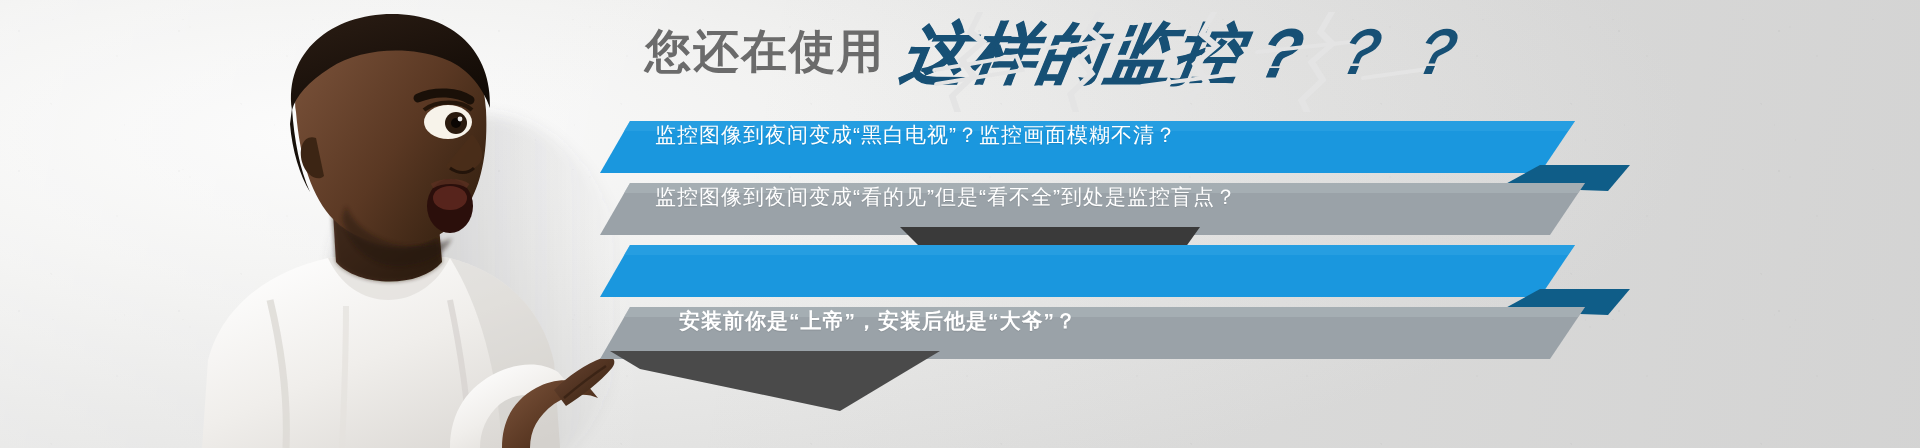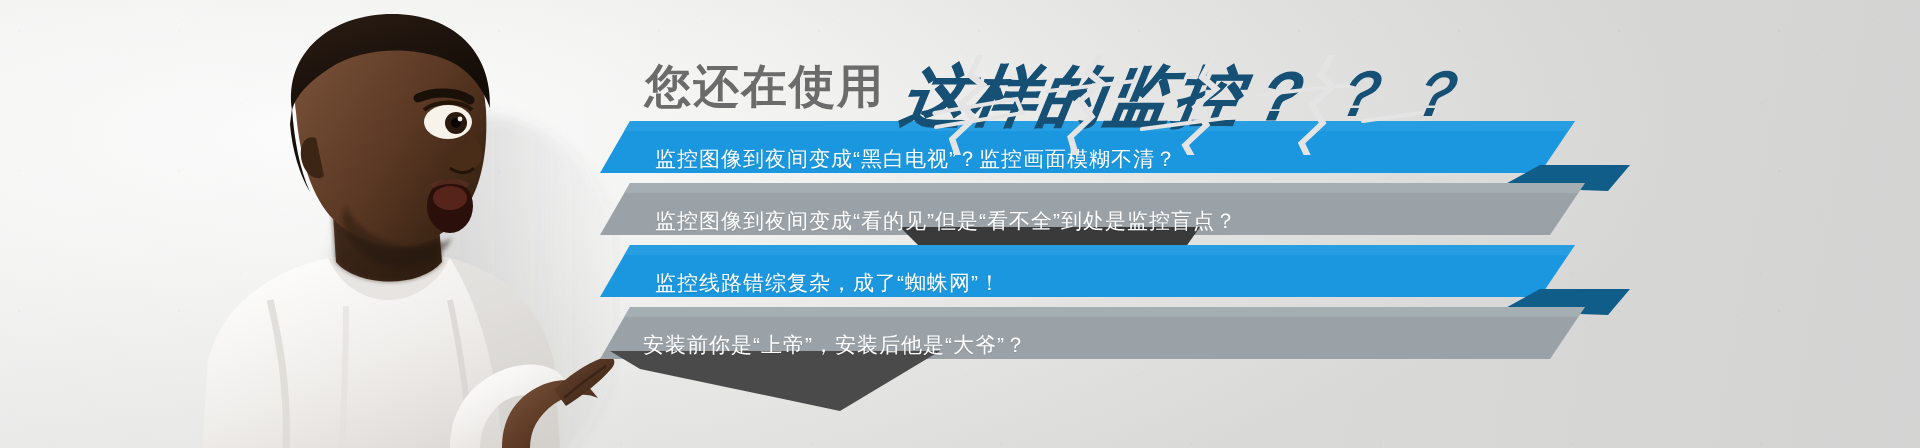--- a/index.html
+++ b/index.html
@@ -36,21 +36,21 @@
     content:"";position:absolute;inset:0;pointer-events:none;
     background:linear-gradient(100deg,rgba(255,255,255,.28) 0%,rgba(255,255,255,0) 38%,rgba(120,120,125,.10) 100%);
   }
 
   
   .person{position:absolute;left:150px;top:0;width:470px;height:448px;z-index:3;}
 
   
   .headline{
     position:absolute;left:645px;top:20px;z-index:6;
-    display:flex;align-items:flex-start;white-space:nowrap;margin-top:43px;
+    display:flex;align-items:center;white-space:nowrap;
   }
   .hl-plain{
     font-size:46px;font-weight:bold;color:#6b6b6b;letter-spacing:2px;
     line-height:1;padding-bottom:4px;
   }
   .hl-accent{
     position:relative;margin-left:18px;
     font-size:66px;font-weight:bold;color:#175075;line-height:1;
     letter-spacing:2px;
     font-style:italic;
@@ -61,38 +61,38 @@
   .crack{position:absolute;left:-6px;top:-8px;width:560px;height:100px;pointer-events:none;}
   .hl-qmarks{
     font-size:62px;font-weight:bold;color:#175075;font-style:italic;
     transform:skewX(-9deg);letter-spacing:14px;margin-left:14px;line-height:1;
     padding-bottom:2px;
   }
 
   
   .bars{position:absolute;left:0;top:113px;width:1920px;height:260px;z-index:5;}
   .bar{
-    position:absolute;display:flex;align-items:flex-end;
+    position:absolute;display:flex;align-items:flex-start;
     height:52px;
   }
   .bar .bar-shape{position:absolute;inset:0;}
   .bar .bar-label{
     position:relative;z-index:2;color:#ffffff;font-size:21px;letter-spacing:1px;
     white-space:nowrap;text-shadow:0 1px 1px rgba(0,0,0,.10);
   }
   .bar-tail{position:absolute;pointer-events:none;}
 
   .bar1{left:600px;top:8px;width:975px;}
   .bar1 .bar-label{margin-left:55px;}
   .bar2{left:600px;top:70px;width:985px;}
   .bar2 .bar-label{margin-left:55px;}
   .bar3{left:600px;top:132px;width:975px;}
   .bar3 .bar-label{margin-left:55px;}
   .bar4{left:600px;top:194px;width:985px;}
-  .bar4 .bar-label{margin-left:43px;}
+  .bar4 .bar-label{margin-left:79px;font-weight:bold;}
 </style>
 </head>
 <body>
 
 <div id="banner">
 
   <div class="person">
     <svg width="470" height="448" viewBox="0 0 470 448" xmlns="http://www.w3.org/2000/svg">
       <defs>
         <linearGradient id="skin" x1="0" y1="0" x2="1" y2="1">
@@ -227,21 +227,20 @@
     </div>
 
     <div class="bar bar3">
       <svg class="bar-shape" viewBox="0 0 975 52" preserveAspectRatio="none" xmlns="http://www.w3.org/2000/svg">
         <polygon points="30,0 975,0 940,52 0,52" fill="#1a97de"></polygon>
         <polygon points="30,0 975,0 968,10 24,10" fill="#31a4e4" opacity=".55"></polygon>
       </svg>
       <svg class="bar-tail" style="left:900px;top:44px;width:130px;height:26px;" viewBox="0 0 130 26" xmlns="http://www.w3.org/2000/svg">
         <polygon points="40,0 130,0 108,26 0,22" fill="#0f5d88"></polygon>
       </svg>
-      <span class="bar-label">监控线路错综复杂，成了“蜘蛛网”！</span>
     </div>
 
     <div class="bar bar4">
       <svg class="bar-shape" viewBox="0 0 985 52" preserveAspectRatio="none" xmlns="http://www.w3.org/2000/svg">
         <polygon points="30,0 985,0 950,52 0,52" fill="#9aa2a8"></polygon>
         <polygon points="30,0 985,0 978,10 24,10" fill="#aeb5ba" opacity=".6"></polygon>
       </svg>
       <svg class="bar-tail" style="left:10px;top:44px;width:330px;height:60px;" viewBox="0 0 330 60" xmlns="http://www.w3.org/2000/svg">
         <polygon points="0,0 330,0 230,60 30,18" fill="#4a4a4a"></polygon>
       </svg>

